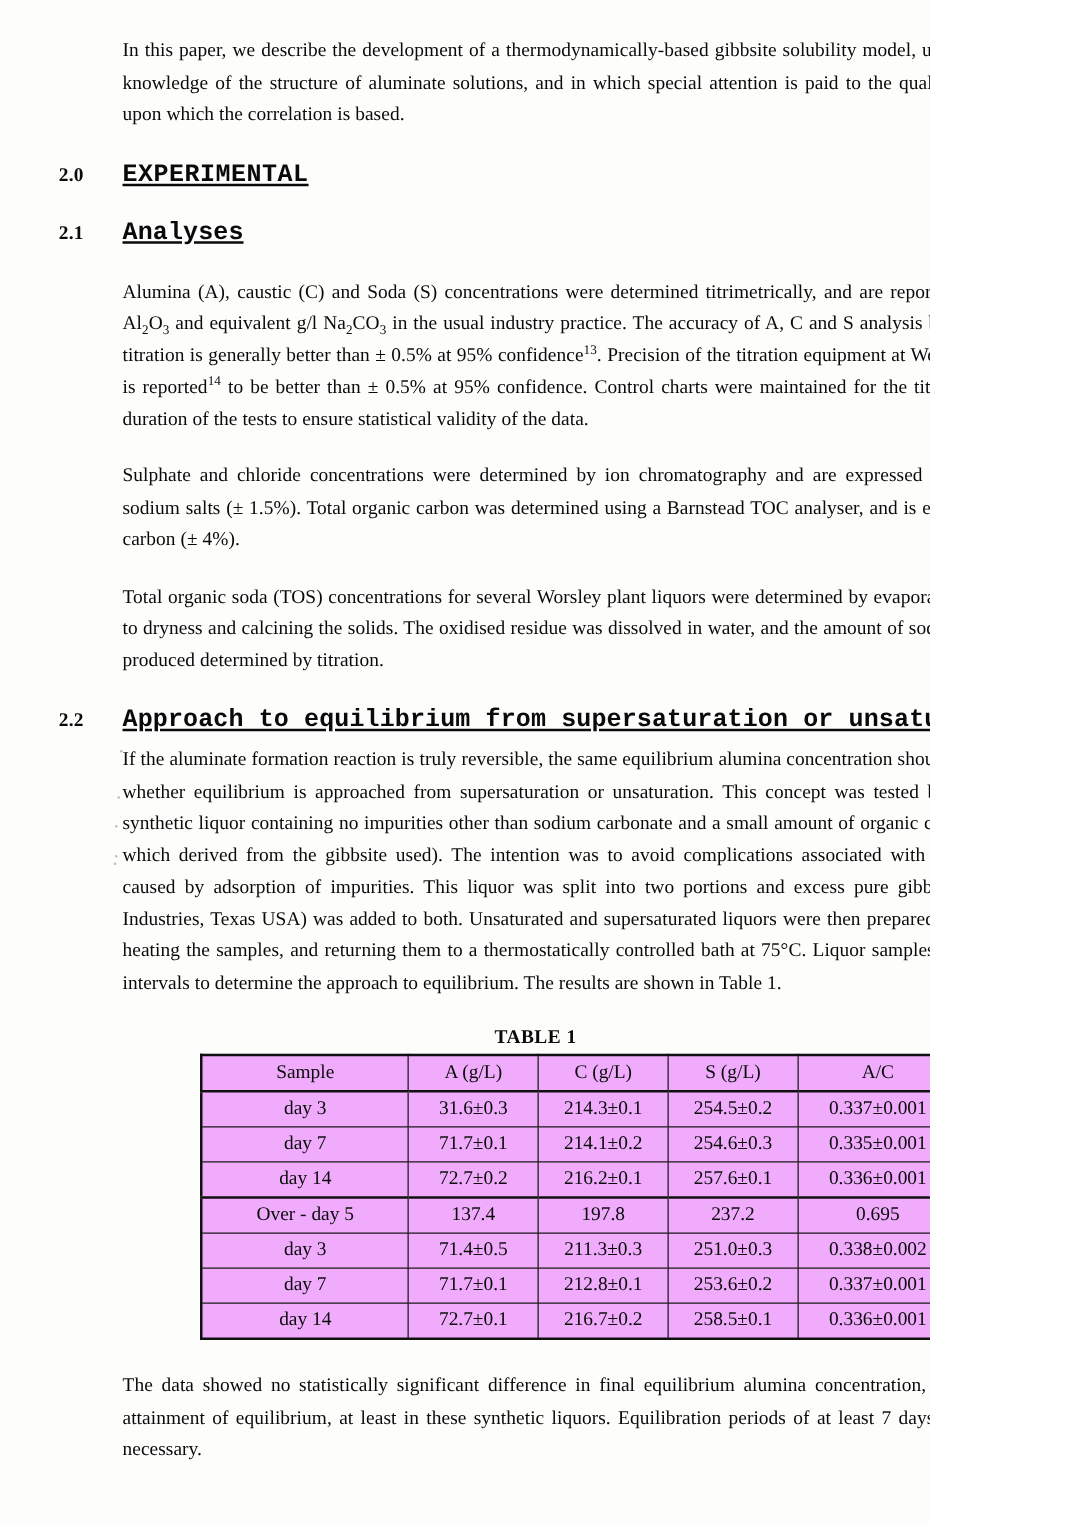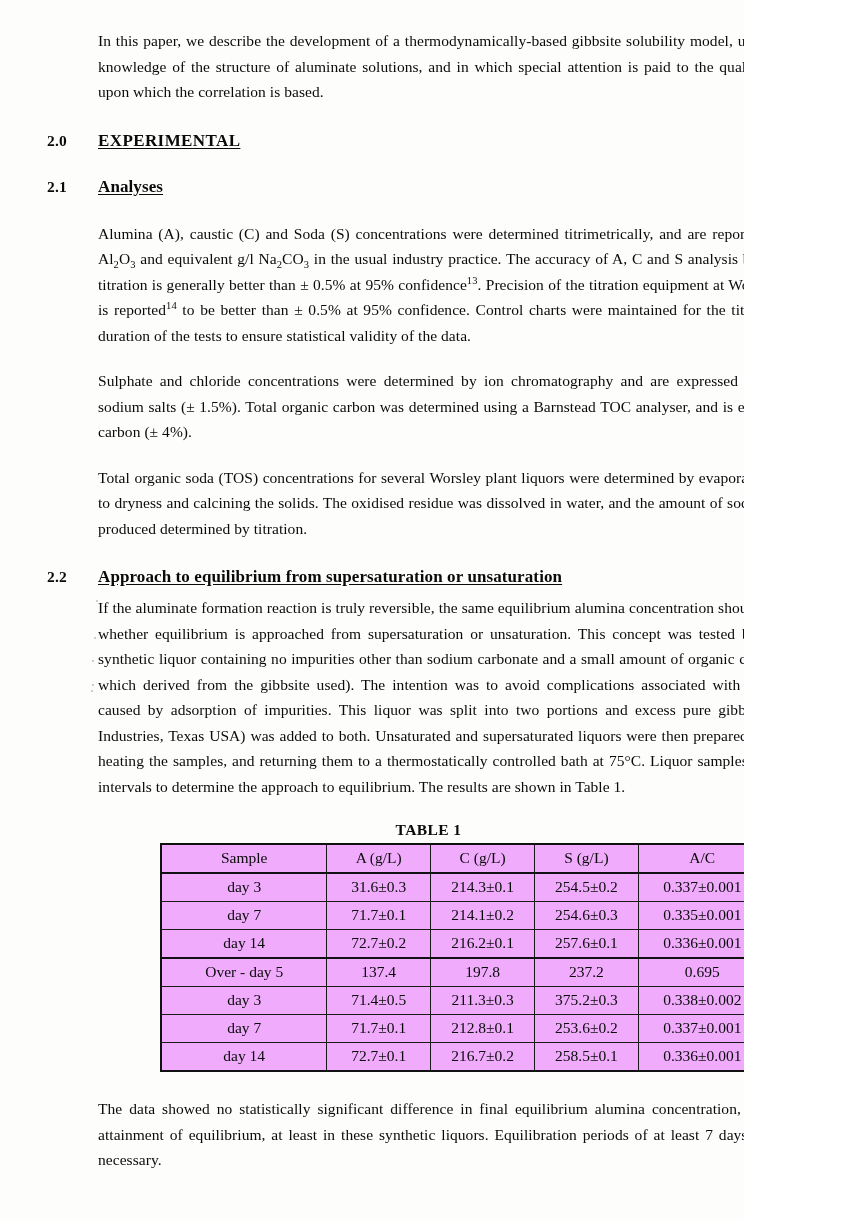--- a/index.html
+++ b/index.html
@@ -31,25 +31,26 @@
   .sec-num {
     width: 51px;
     flex: 0 0 51px;
     font-weight: bold;
     font-size: 15.5px;
     line-height: 20px;
     letter-spacing: 0.2px;
   }
   .sec-title {
     font-weight: bold;
-    font-size: 17px;
+    font-size: 20px;
     line-height: 20px;
     text-decoration: underline;
     text-underline-offset: 2px;
     letter-spacing: 0.1px;
+    font-family: Liberation Mono, monospace;
   }
   .sec-title.caps {
     letter-spacing: 0.4px;
   }
   
   .body-block {
     margin-left: 51px;
     width: 740px;
   }
   p.para {
@@ -192,21 +193,21 @@
               <td class="c0">Over - day 5</td>
               <td class="c1">137.4</td>
               <td class="c2">197.8</td>
               <td class="c3">237.2</td>
               <td class="c4">0.695</td>
             </tr>
             <tr>
               <td class="c0">day 3</td>
               <td class="c1">71.4±0.5</td>
               <td class="c2">211.3±0.3</td>
-              <td class="c3">375.2±0.3</td>
+              <td class="c3">251.0±0.3</td>
               <td class="c4">0.338±0.002</td>
             </tr>
             <tr>
               <td class="c0">day 7</td>
               <td class="c1">71.7±0.1</td>
               <td class="c2">212.8±0.1</td>
               <td class="c3">253.6±0.2</td>
               <td class="c4">0.337±0.001</td>
             </tr>
             <tr>

